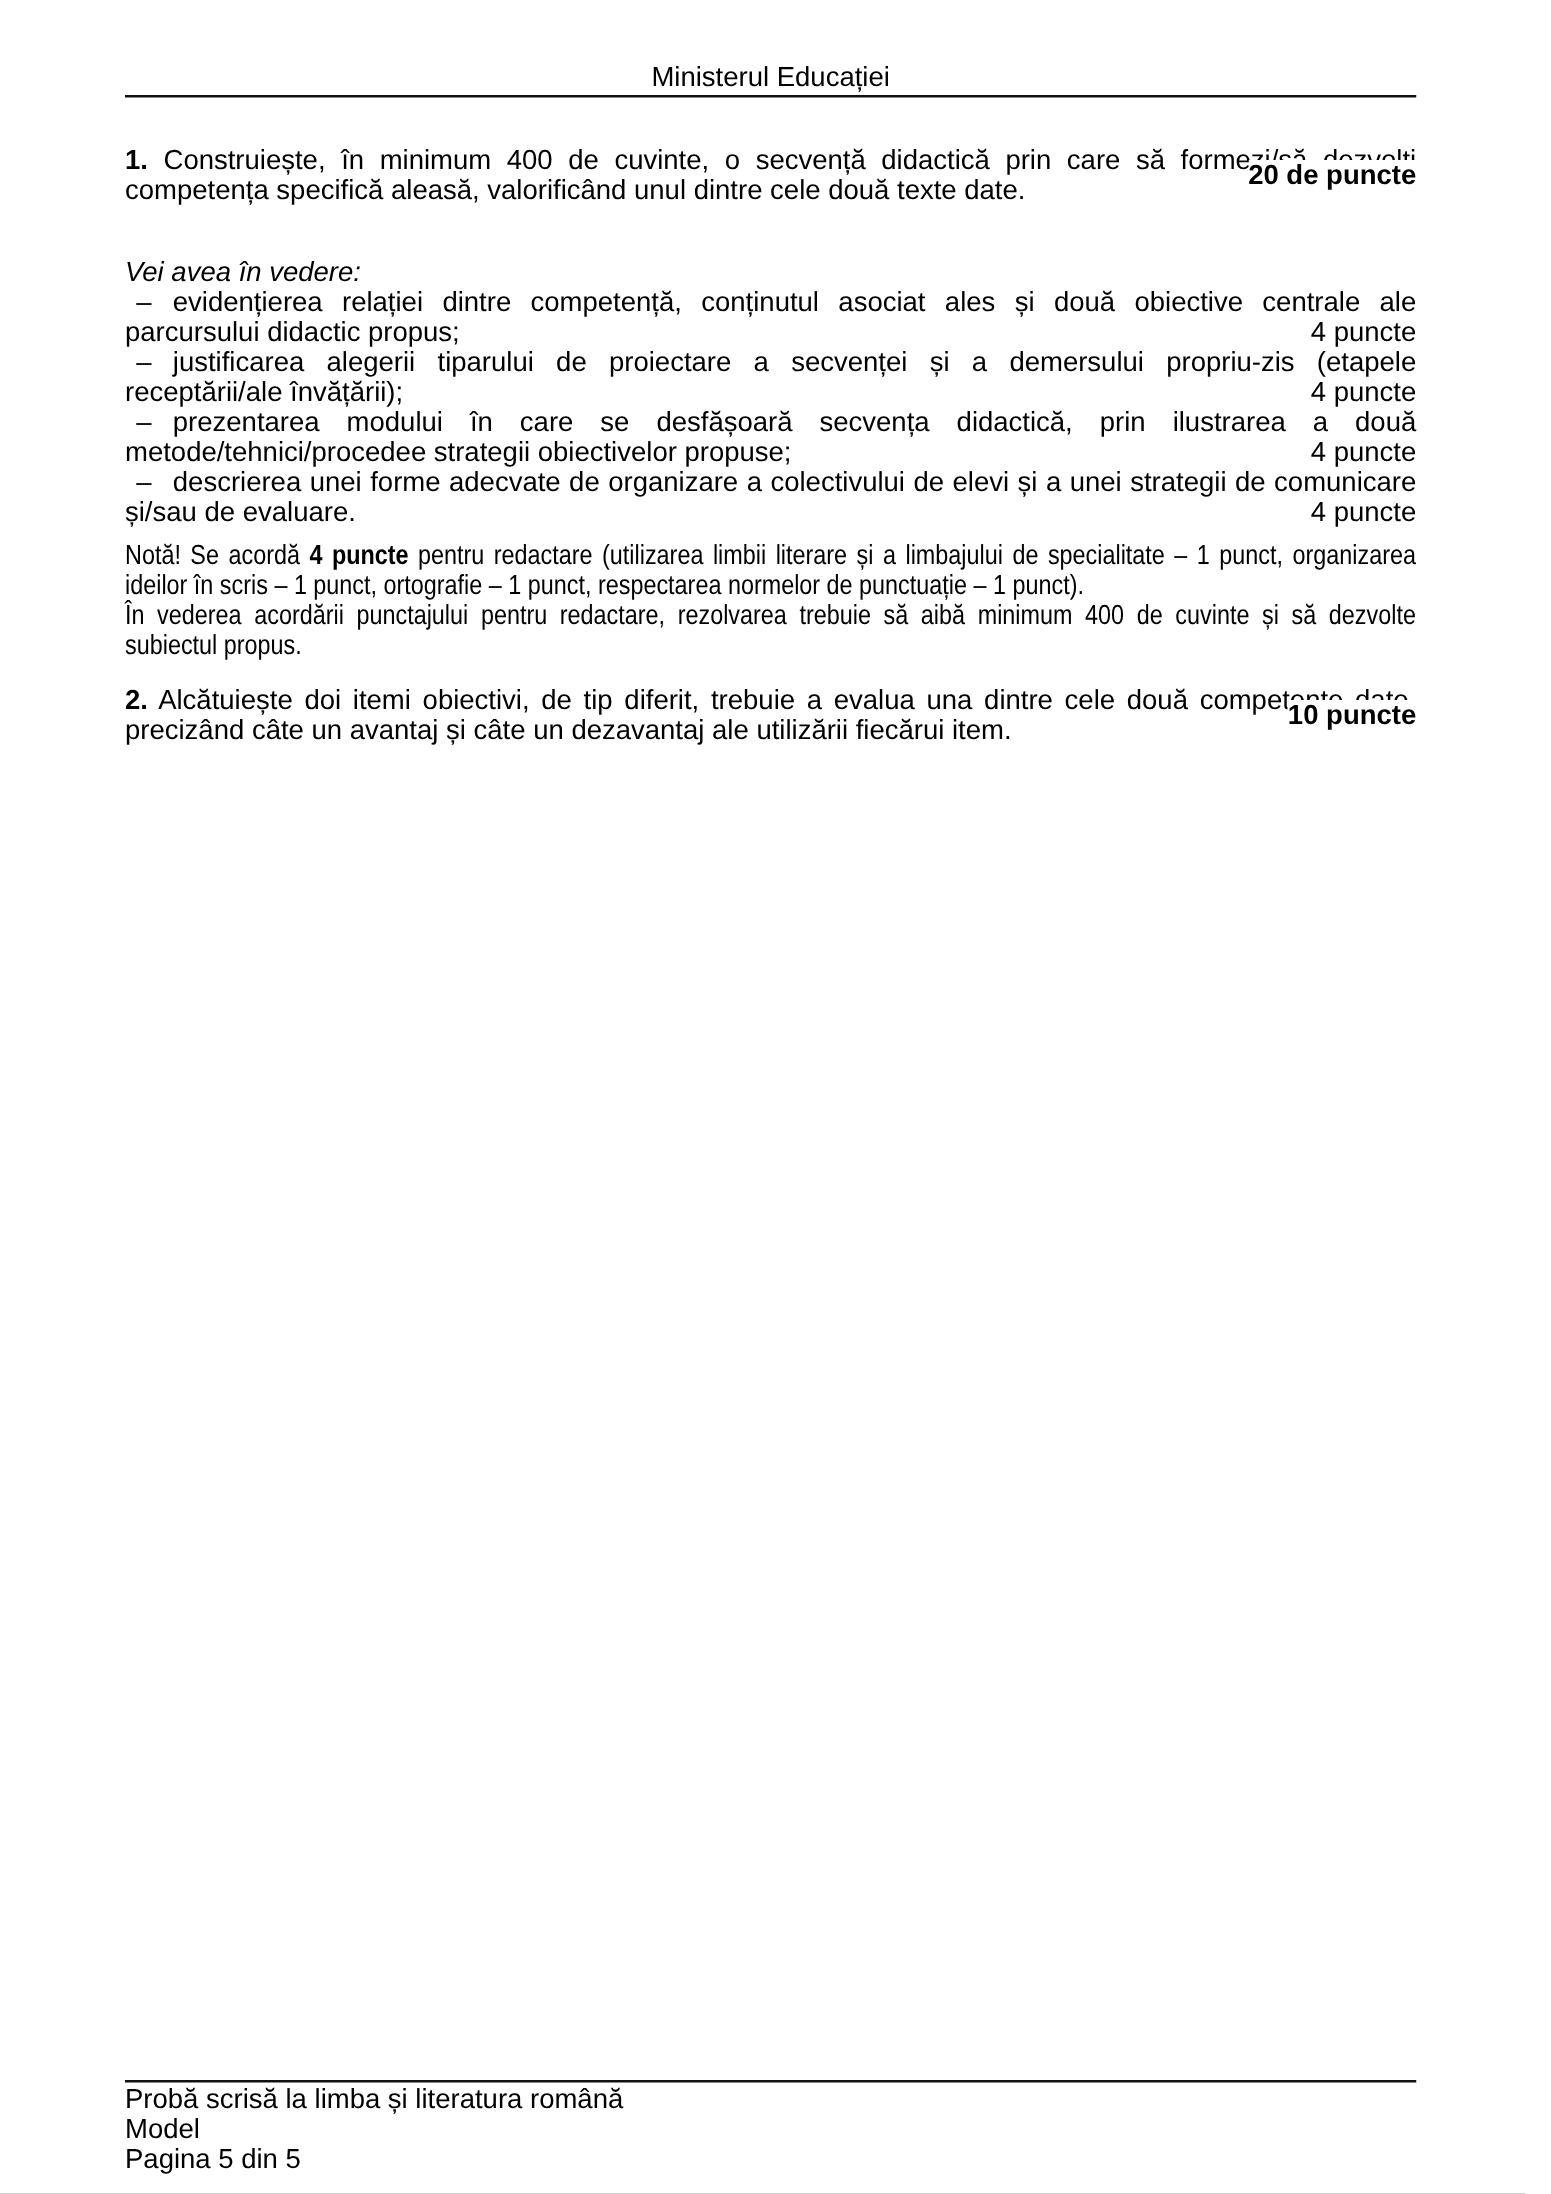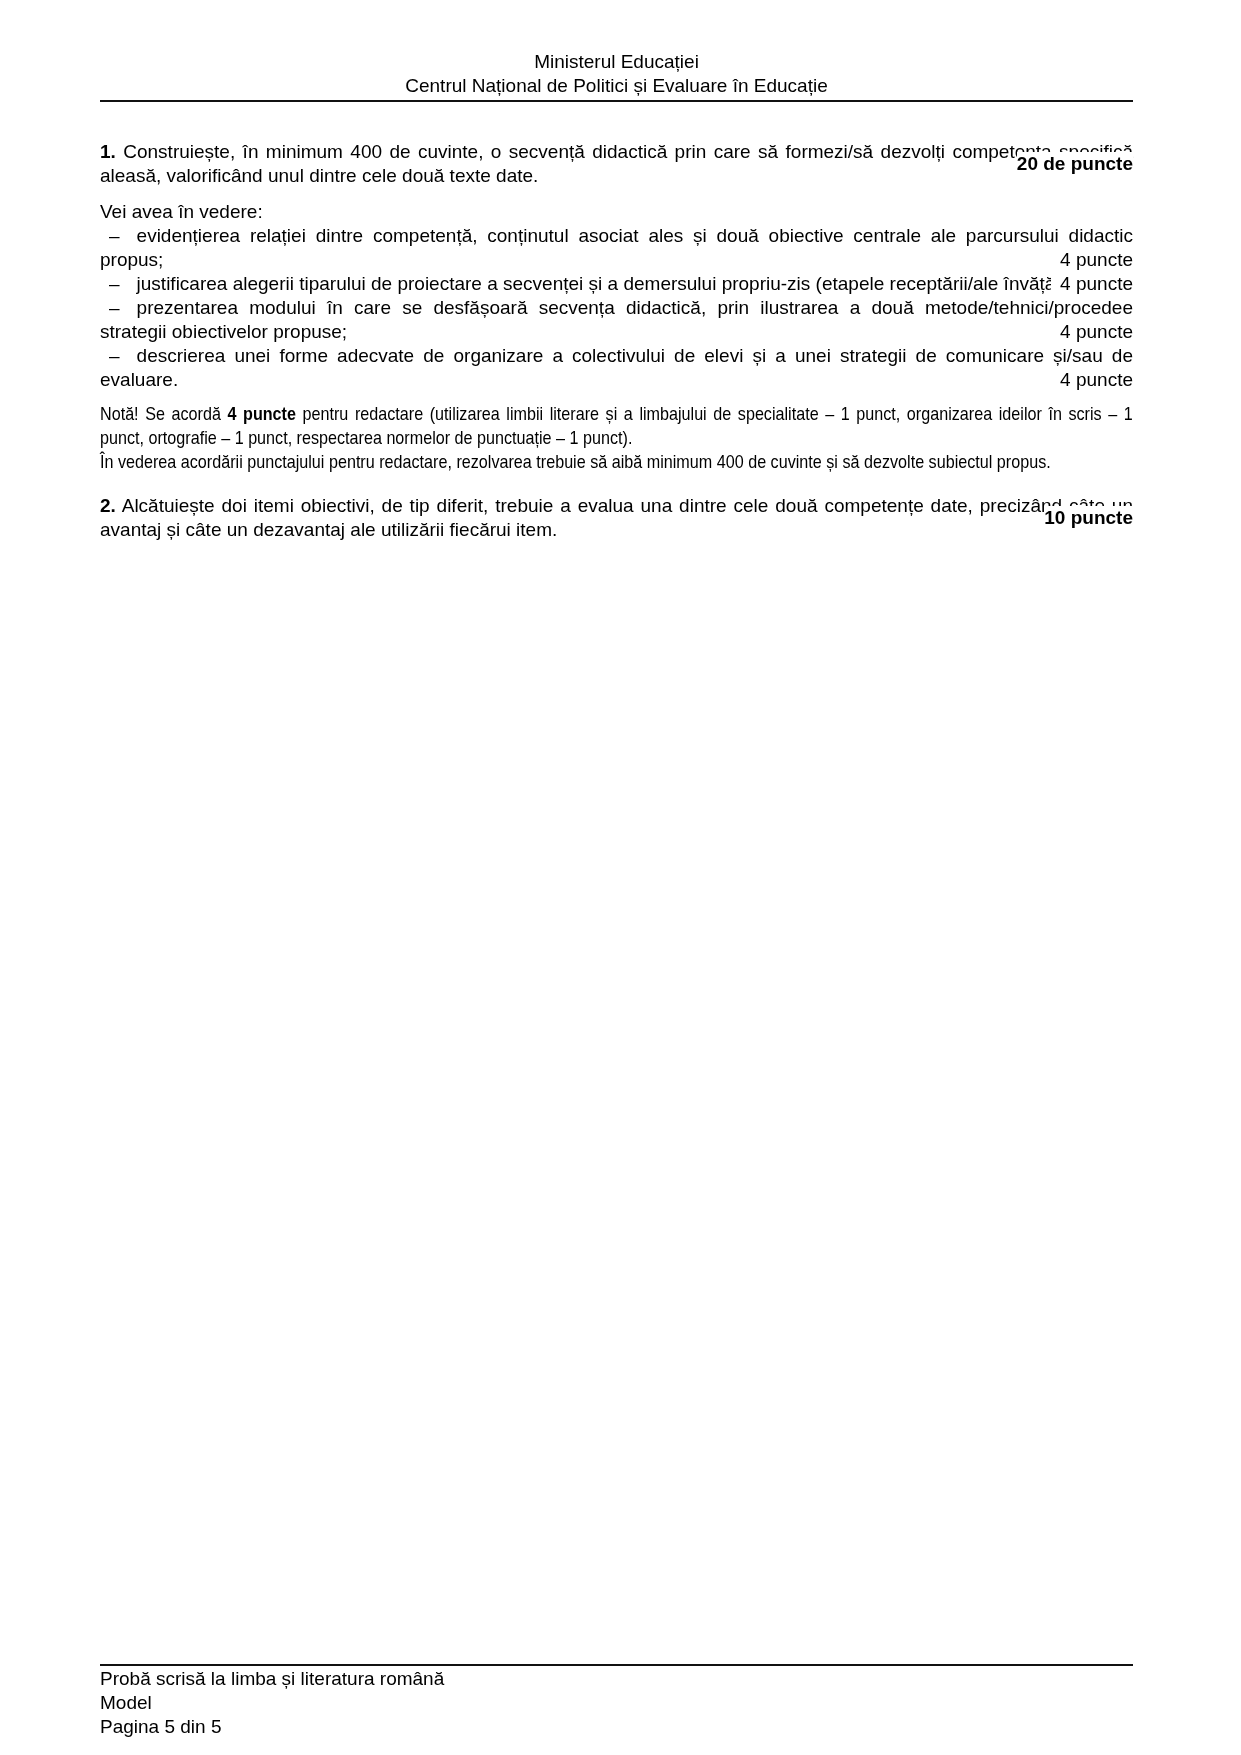--- a/index.html
+++ b/index.html
@@ -4,21 +4,21 @@
 <style>
   * { margin: 0; padding: 0; box-sizing: border-box; }
   html, body { background: #888; }
   .page {
     position: relative;
     width: 1241px;
     height: 1755px;
     background: #ffffff;
     color: #000000;
     font-family: "Liberation Sans", "DejaVu Sans", sans-serif;
-    font-size: 19px;
+    font-size: 22px;
     line-height: 24px;
     overflow: hidden;
     margin: 0 auto;
   }
   .content {
     position: absolute;
     left: 100px;
     top: 0;
     width: 1033px;
   }
@@ -34,21 +34,21 @@
     text-align: justify;
   }
   .task .num { font-weight: bold; }
   .task .pts {
     position: absolute;
     right: 0;
     bottom: 12px;
     font-weight: bold;
     background: #fff;
   }
-  .intro { margin-top: 12px; }
+  .intro { margin-top: 42px; font-style: italic; }
   .bullet {
     position: relative;
     text-align: justify;
     text-indent: 9px;
   }
   .bullet .marker { margin-right: 17px; }
   .bullet .pts {
     position: absolute;
     right: 0;
     bottom: 0;
@@ -80,21 +80,20 @@
 </style>
 </head>
 <body>
 
 <div class="page">
 
   <div class="content">
 
     <div class="doc-header">
       <div>Ministerul Educației</div>
-      <div>Centrul Național de Politici și Evaluare în Educație</div>
     </div>
 
     <div class="task"><span class="pts">20 de puncte</span><span class="num">1.</span> <span>Construiește, în minimum 400 de cuvinte, o secvență didactică prin care să formezi/să dezvolți competența specifică aleasă, valorificând unul dintre cele două texte date.</span></div>
 
     <div class="intro">Vei avea în vedere:</div>
 
     <div class="bullet"><span class="pts">4 puncte</span><span class="marker">–</span><span>evidențierea relației dintre competență, conținutul asociat ales și două obiective centrale ale parcursului didactic propus;</span></div>
 
     <div class="bullet"><span class="pts">4 puncte</span><span class="marker">–</span><span>justificarea alegerii tiparului de proiectare a secvenței și a demersului propriu-zis (etapele receptării/ale învățării);</span></div>
 

